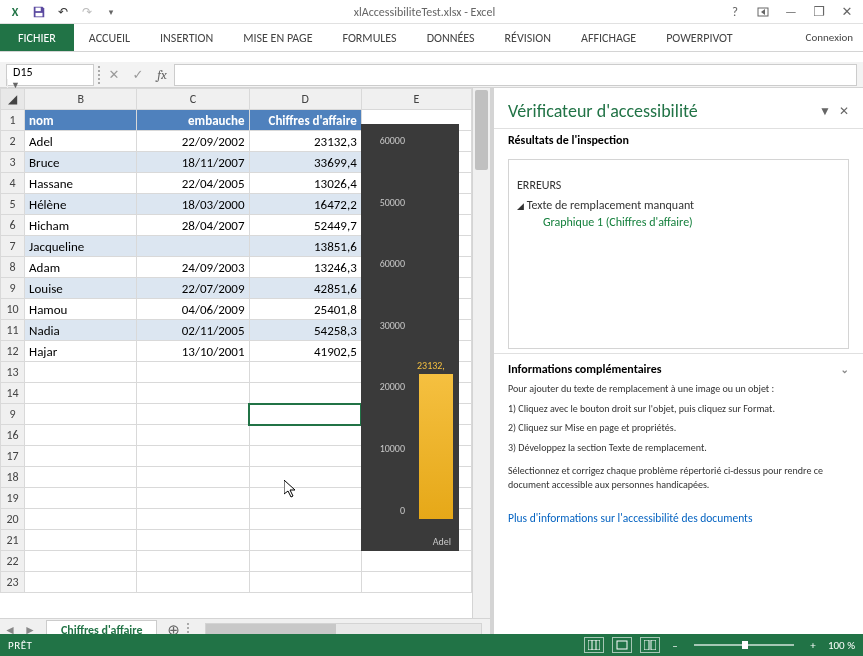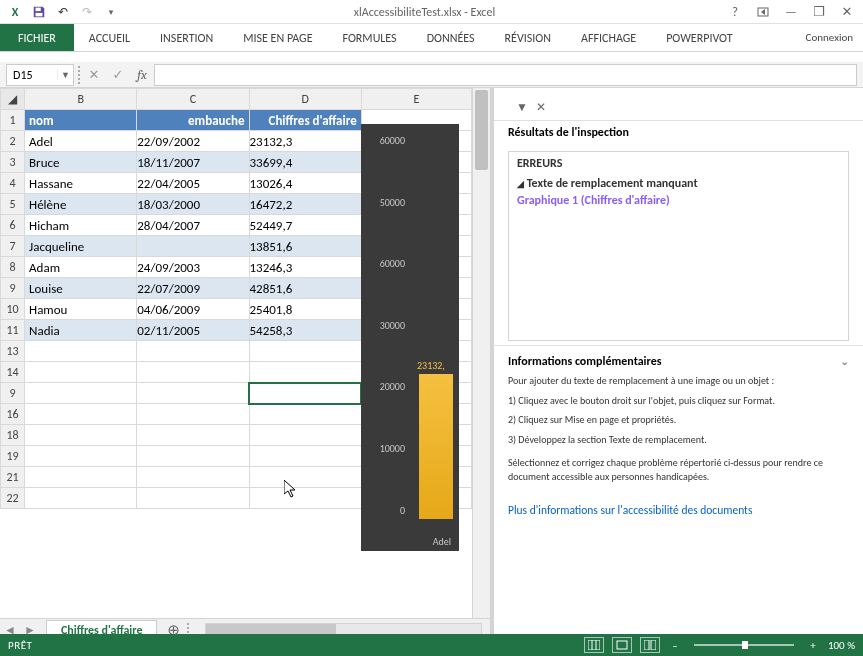--- a/index.html
+++ b/index.html
@@ -16,21 +16,21 @@
 
 
 .ribbon-tabs { height: 28px; background: #fff; display: flex; align-items: stretch; border-bottom: 1px solid #d4d4d4; position: relative; }
 .tab { padding: 0 15px; display: flex; align-items: center; font-size: 12px; color: #444; cursor: pointer; text-transform: uppercase; }
 .tab.file { background: #217346; color: #fff; padding: 0 18px; }
 .ribbon-spacer { flex: 1; }
 .connexion { padding: 0 10px; font-size: 11px; color: #444; display: flex; align-items: center; }
 
 
 .formula-row { height: 26px; display: flex; align-items: center; border-bottom: 1px solid #d4d4d4; background: #f3f3f3; margin-top: 10px; }
-.name-box { width: 68px; height: 22px; border: 1px solid #ccc; background: #fff; display: flex; align-items: center; margin: 0 4px 0 6px; }
+.name-box { width: 88px; height: 22px; border: 1px solid #ccc; background: #fff; display: flex; align-items: flex-start; margin: 0 4px 0 6px; flex-direction: column; }
 .name-box-text { flex: 1; padding-left: 6px; font-size: 12px; }
 .name-box-dd { width: 16px; text-align: center; border-left: 1px solid #eee; font-size: 9px; color: #666; }
 .fb-btn { width: 24px; height: 22px; display: flex; align-items: center; justify-content: center; color: #999; font-size: 13px; }
 .fb-fx { font-style: italic; font-family: "Cambria", serif; color: #666; }
 .formula-input { flex: 1; height: 22px; border: 1px solid #ccc; background: #fff; margin-right: 6px; }
 
 
 .main { display: flex; height: 552px; }
 .sheet-area { flex: 1; display: flex; flex-direction: column; position: relative; }
 
@@ -39,21 +39,21 @@
 .grid-scroll-v { width: 18px; background: #f0f0f0; border-left: 1px solid #d4d4d4; position: relative; }
 .grid-scroll-v::before { content: ""; position: absolute; top: 2px; left: 2px; right: 2px; height: 80px; background: #c0c0c0; border-radius: 2px; }
 .grid { flex: 1; position: relative; background: #fff; }
 table.sheet { border-collapse: collapse; width: 100%; table-layout: fixed; }
 table.sheet th, table.sheet td { border: 1px solid #d9d9d9; height: 21px; font-size: 13px; overflow: hidden; white-space: nowrap; }
 table.sheet th { background: #f0f0f0; font-weight: normal; color: #444; text-align: center; font-size: 12px; }
 .row-hdr { width: 24px; background: #f0f0f0; text-align: center; color: #444; font-size: 12px; }
 .col-B, .col-C, .col-D { width: 112px; }
 .col-E { width: 110px; }
 .hdr-row .row-hdr { background: #e8e8e8; }
-td.num { padding-right: 4px; }
+td.num { text-align: right; padding-right: 4px; }
 td.txt { text-align: left; padding-left: 4px; }
 .tbl-head td { background: #4f81bd; color: #fff; font-weight: bold; padding-left: 4px; }
 .band td { background: #dce6f1; }
 .cursor-cell { border: 2px solid #217346 !important; }
 
 
 .chart-overlay { position: absolute; left: 361px; top: 36px; width: 98px; height: 427px; background: #3a3a3a; }
 .chart-area { position: absolute; left: 0; top: 0; right: 0; bottom: 22px; }
 .y-axis { position: absolute; left: 0; top: 10px; bottom: 10px; width: 50px; }
 .y-tick { position: absolute; left: 4px; font-size: 10px; color: #c8c8c8; text-align: right; width: 40px; }
@@ -68,24 +68,24 @@
 .add-sheet { width: 24px; text-align: center; color: #666; padding-left: 8px; font-size: 15px; }
 .h-scroll { flex: 1; height: 14px; margin: 0 8px; background: #e8e8e8; position: relative; border: 1px solid #d4d4d4; }
 .h-scroll::before { content: ""; position: absolute; left: 0; top: 0; bottom: 0; width: 130px; background: #c8c8c8; }
 
 
 .task-pane { width: 373px; background: #fff; border-left: 4px solid #d4d4d4; display: flex; flex-direction: column; }
 .pane-header { padding: 12px 14px 6px; display: flex; align-items: center; }
 .pane-title { flex: 1; font-size: 18px; color: #217346; font-weight: 300; }
 .pane-ctl { color: #666; margin-left: 8px; cursor: pointer; font-size: 12px; }
 .pane-section { padding: 4px 14px 8px; font-weight: bold; font-size: 12px; border-top: 1px solid #e0e0e0; }
-.error-list { margin: 4px 14px; border: 1px solid #d4d4d4; height: 190px; padding: 4px 8px; font-size: 12px; font-weight: bold; }
+.error-list { margin: 4px 14px; border: 1px solid #d4d4d4; height: 190px; padding: 18px 8px; font-size: 12px; }
 .error-group { color: #333; margin-bottom: 6px; }
 .error-item { color: #333; margin-left: 0; }
-.error-sub { color: #8b5cf6; margin-left: 0; margin-top: 3px; }
+.error-sub { color: #15803d; margin-left: 26px; margin-top: 3px; }
 .pane-info { padding: 8px 14px; font-size: 12px; border-top: 1px solid #e0e0e0; }
 .pane-info-head { font-weight: bold; display: flex; justify-content: space-between; align-items: center; margin-bottom: 6px; }
 .pane-info p { margin-bottom: 6px; color: #333; line-height: 1.35; font-size: 10px; }
 .pane-link { color: #0563c1; cursor: pointer; padding: 6px 14px; font-size: 11.5px; }
 
 
 .status-bar { height: 22px; background: #217346; color: #fff; display: flex; align-items: center; font-size: 11px; position: absolute; bottom: 0; left: 0; right: 0; }
 .status-left { padding-left: 8px; text-transform: uppercase; letter-spacing: 0.5px; }
 .status-right { margin-left: auto; display: flex; align-items: center; gap: 8px; padding-right: 8px; }
 .view-btn { width: 20px; height: 16px; border: 1px solid rgba(255,255,255,0.6); display: flex; align-items: center; justify-content: center; }
@@ -244,20 +244,27 @@
                 <td></td>
               </tr>
           <tr class="band">
                 <th class="row-hdr">11</th>
                 <td class="txt">Nadia</td>
                 <td class="num">02/11/2005</td>
                 <td class="num">54258,3</td>
                 <td style="background:#fff;"></td>
               </tr>
           <tr>
+                <th class="row-hdr">12</th>
+                <td class="txt">Hajar</td>
+                <td class="num">13/10/2001</td>
+                <td class="num">41902,5</td>
+                <td></td>
+              </tr>
+          <tr>
                 <th class="row-hdr">13</th>
                 <td></td>
                 <td></td>
                 <td></td>
                 <td></td>
               </tr>
           <tr>
                 <th class="row-hdr">14</th>
                 <td></td>
                 <td></td>
@@ -272,42 +279,63 @@
                 <td></td>
               </tr>
           <tr>
                 <th class="row-hdr">16</th>
                 <td></td>
                 <td></td>
                 <td></td>
                 <td></td>
               </tr>
           <tr>
+                <th class="row-hdr">17</th>
+                <td></td>
+                <td></td>
+                <td></td>
+                <td></td>
+              </tr>
+          <tr>
                 <th class="row-hdr">18</th>
                 <td></td>
                 <td></td>
                 <td></td>
                 <td></td>
               </tr>
           <tr>
                 <th class="row-hdr">19</th>
                 <td></td>
                 <td></td>
                 <td></td>
                 <td></td>
               </tr>
           <tr>
+                <th class="row-hdr">20</th>
+                <td></td>
+                <td></td>
+                <td></td>
+                <td></td>
+              </tr>
+          <tr>
                 <th class="row-hdr">21</th>
                 <td></td>
                 <td></td>
                 <td></td>
                 <td></td>
               </tr>
           <tr>
                 <th class="row-hdr">22</th>
+                <td></td>
+                <td></td>
+                <td></td>
+                <td></td>
+              </tr>
+          <tr>
+                <th class="row-hdr">23</th>
                 <td></td>
                 <td></td>
                 <td></td>
                 <td></td>
               </tr>
         </tbody>
           </table>
 
         <div class="chart-overlay">
           <div class="chart-area">
@@ -334,20 +362,21 @@
       <div class="nav-arrow">►</div>
       <div class="sheet-tab">Chiffres d'affaire</div>
       <div class="add-sheet">⊕</div>
       <div style="width:10px;border-left:2px dotted #aaa;height:14px;margin-left:6px;"></div>
       <div class="h-scroll"></div>
     </div>
   </div>
 
   <div class="task-pane">
     <div class="pane-header">
+      <div class="pane-title">Vérificateur d'accessibilité</div>
       <div class="pane-ctl">▼</div>
       <div class="pane-ctl">✕</div>
     </div>
     <div class="pane-section">Résultats de l'inspection</div>
     <div class="error-list">
       <div class="error-group">ERREURS</div>
       <div class="error-item"><span style="font-size:9px;">◢</span> <span>Texte de remplacement manquant</span></div>
       <div class="error-sub">Graphique 1 (Chiffres d'affaire)</div>
     </div>
     <div class="pane-info">

